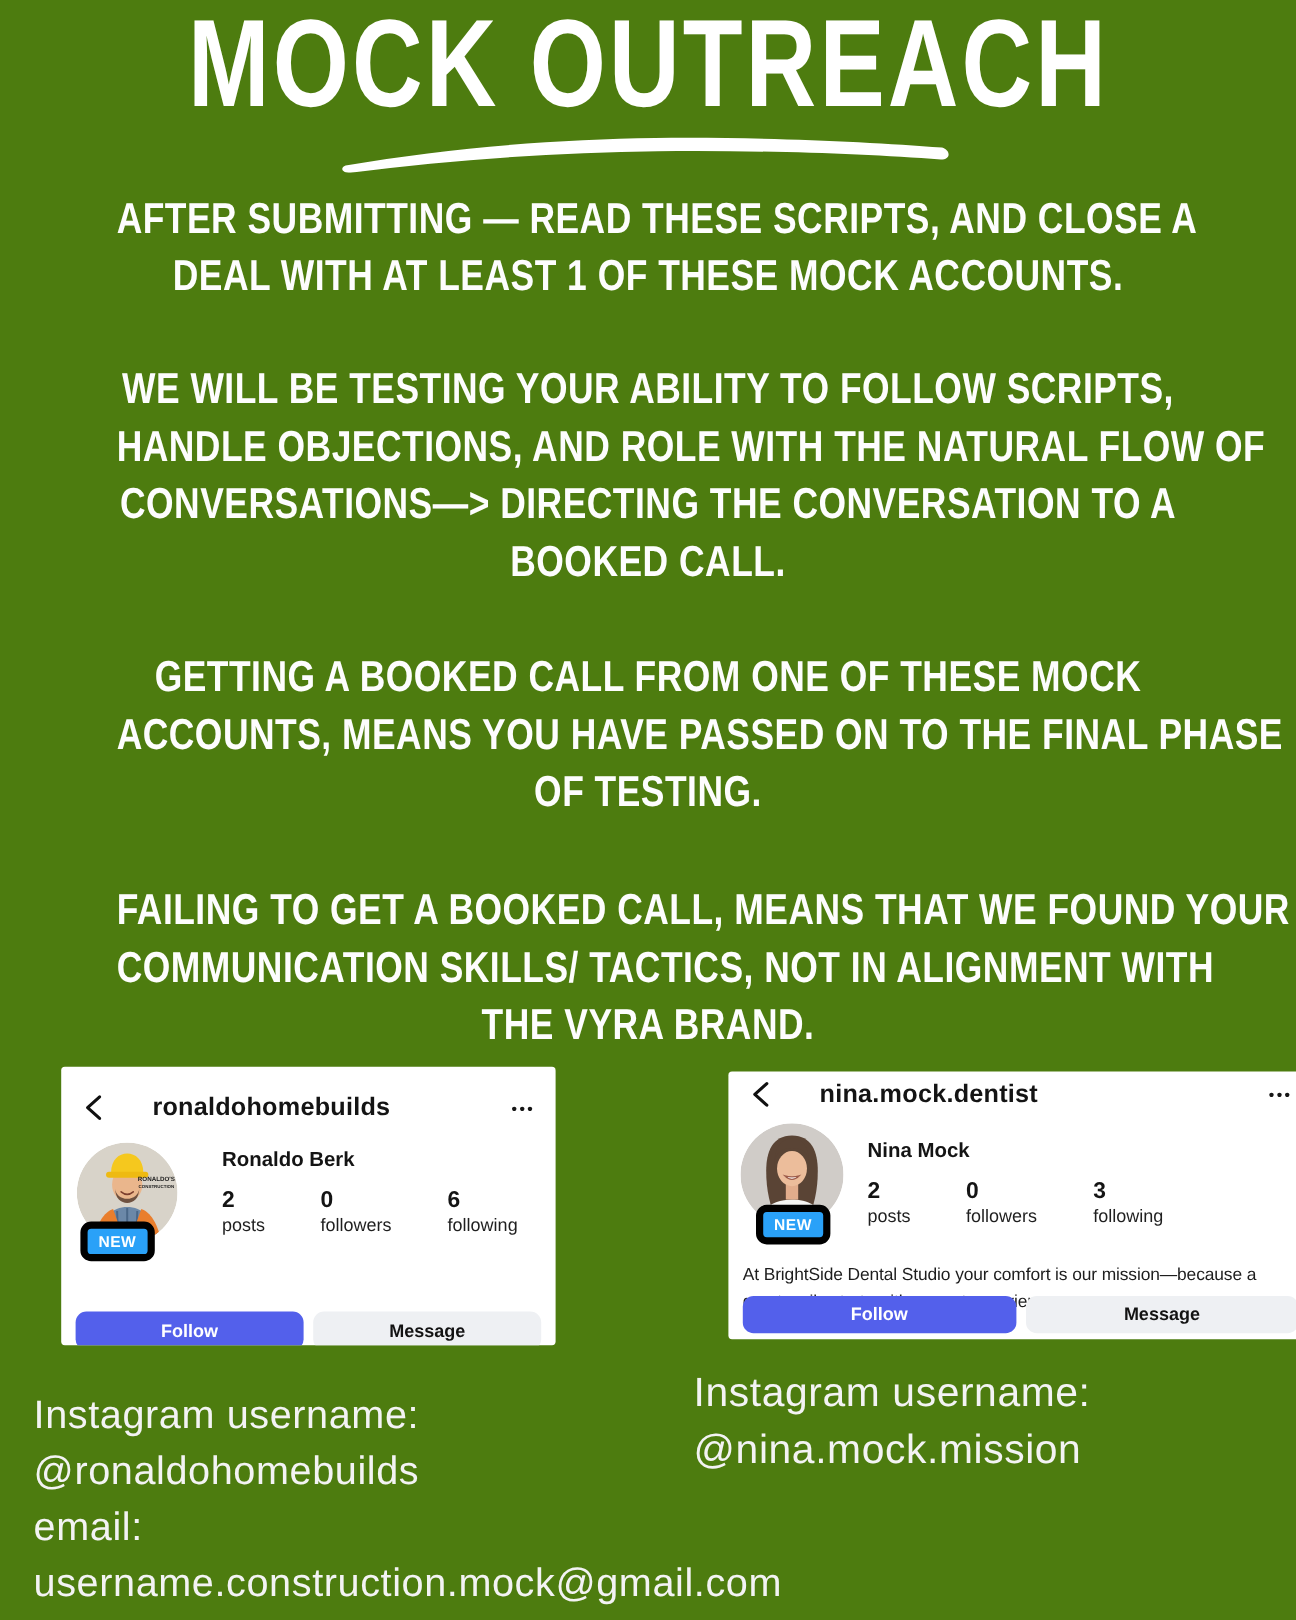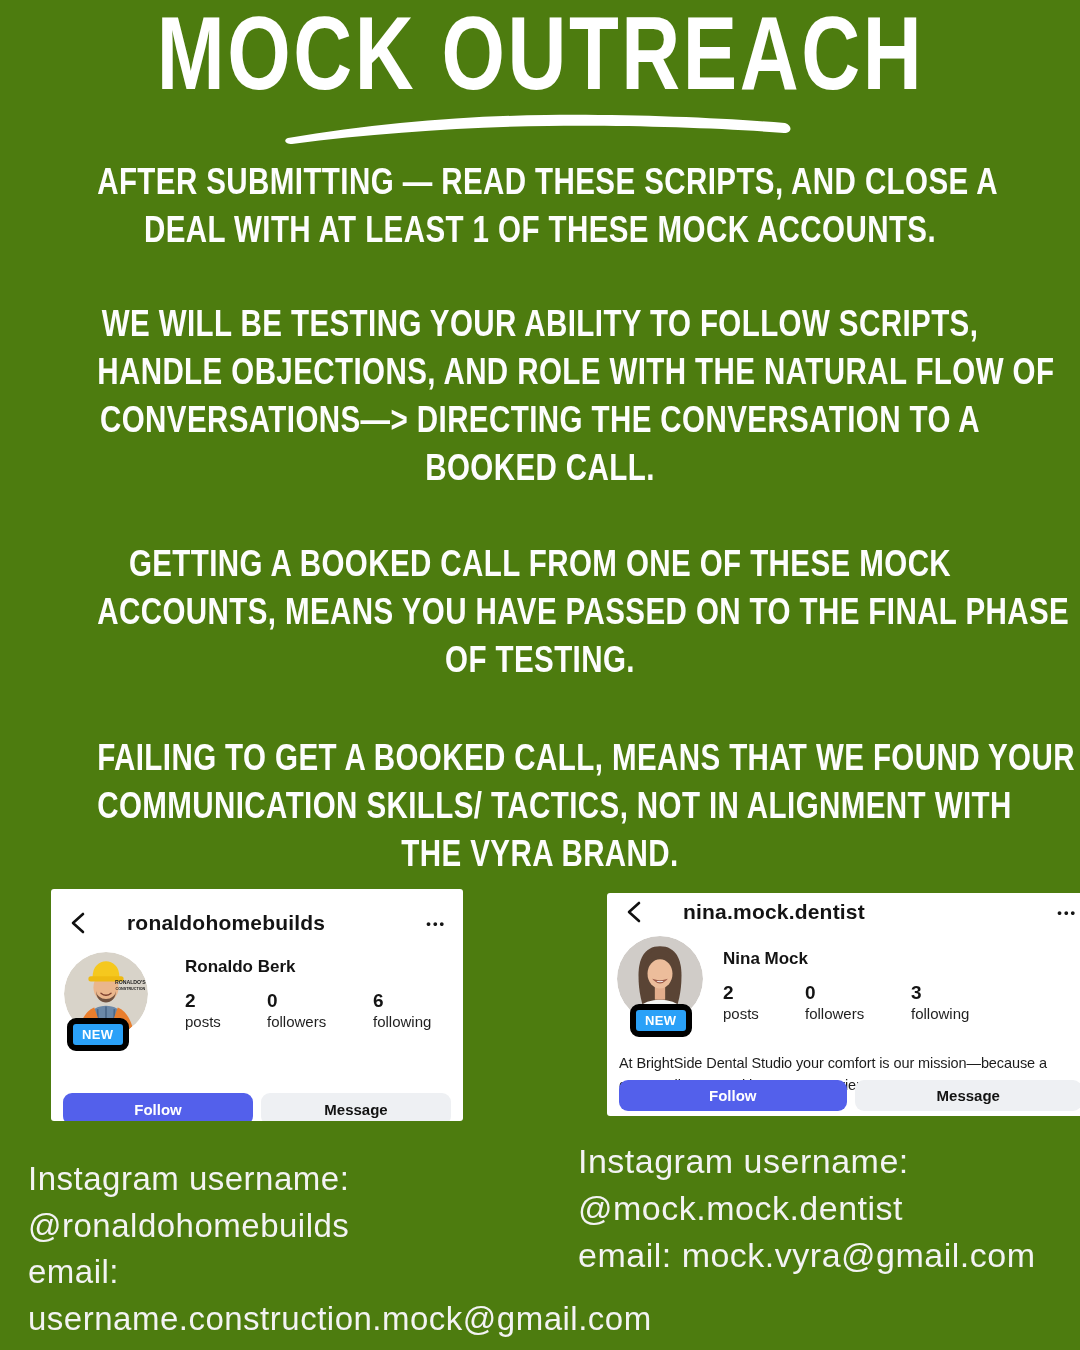--- a/index.html
+++ b/index.html
@@ -225,17 +225,16 @@
 
   <div class="contact contact-left">
     <div>Instagram username:</div>
     <div>@ronaldohomebuilds</div>
     <div>email:</div>
     <div>username.construction.mock@gmail.com</div>
   </div>
 
   <div class="contact contact-right">
     <div>Instagram username:</div>
-    <div>@mock.mock.dentist</div>
-    <div>email: mock.vyra@gmail.com</div>
+    <div>@nina.mock.mission</div>
   </div>
 
 </div>
 
 </body></html>

